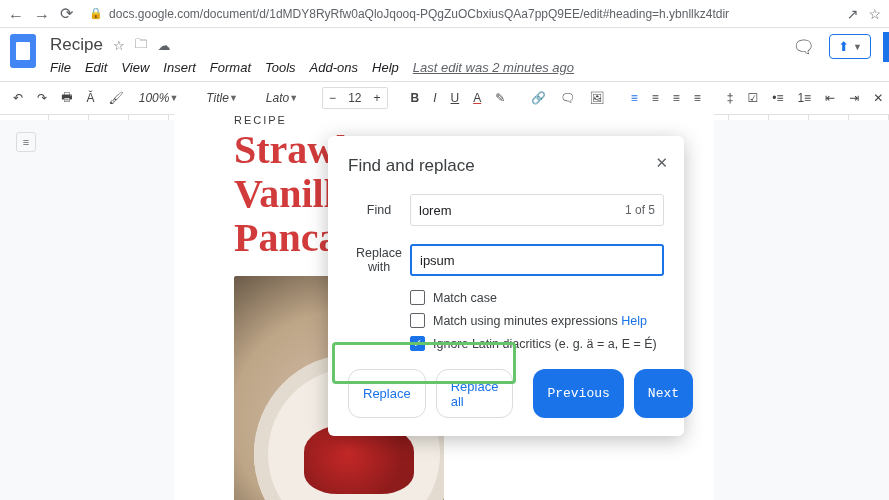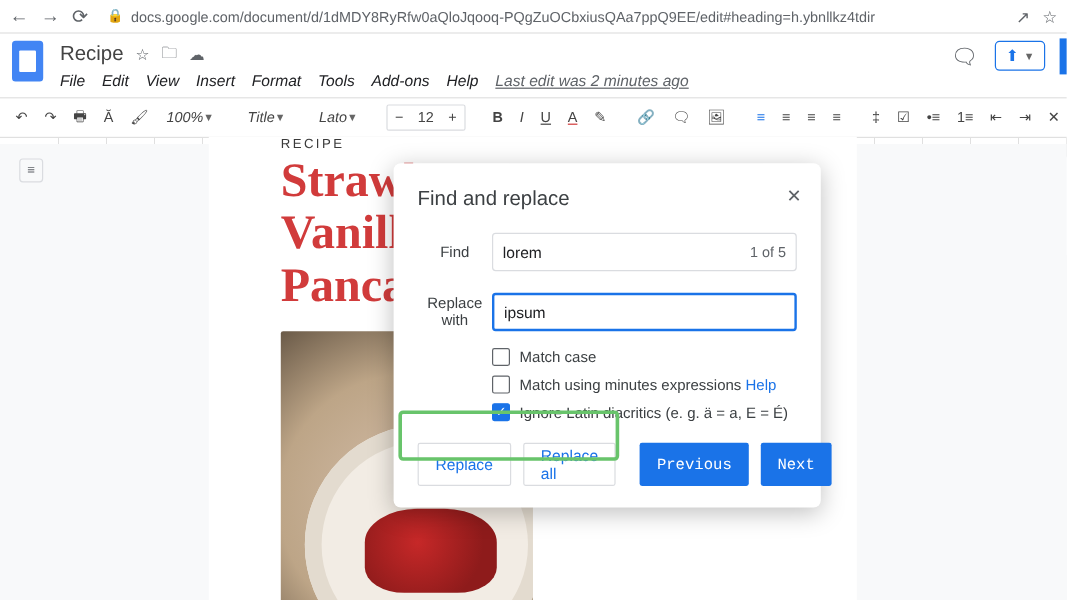--- a/index.html
+++ b/index.html
@@ -59,21 +59,21 @@
 .field-label { width:62px; font-size:12.5px; color:#3c4043;text-align:center;}
 .field-input { flex:1; height:32px; border:1px solid #dadce0; border-radius:3px; padding:0 8px; font-size:13px; display:flex; align-items:center; justify-content:space-between;}
 .field-input.active { border:2px solid #1a73e8; }
 .count { font-size:12px; color:#5f6368;}
 .checks { margin-top:14px; margin-left:62px; font-size:12.5px; color:#3c4043;}
 .check-row { display:flex; align-items:center; gap:8px; margin-bottom:8px;text-align:right;}
 .cb { width:15px;height:15px; border:1.5px solid #5f6368; border-radius:2px; display:inline-flex; align-items:center; justify-content:center; font-size:11px; color:#fff;}
 .cb.checked { background:#1a73e8; border-color:#1a73e8;}
 .help-link { color:#1a73e8;}
 .btn-row { display:flex; gap:10px; margin-top:18px; align-items:center;}
-.btn { height:36px; border-radius:2px; font-size:13px; display:flex; align-items:center; justify-content:center; cursor:pointer; padding:0 14px;}
+.btn { height:49px; border-radius:12px; font-size:13px; display:flex; align-items:center; justify-content:center; cursor:pointer; padding:0 14px;}
 .btn-outline { border:1px solid #dadce0; color:#1a73e8; background:#fff;}
 .btn-solid { background:#1a73e8; color:#fff;font-family:Liberation Mono, monospace;}
 .tutorial-highlight { position:absolute; border:3px solid #68c46b; border-radius:4px; pointer-events:none;}
 </style>
 </head>
 <body>
 
 <div class="browser-bar">
   <span class="nav-btn">←</span>
   <span class="nav-btn">→</span>

